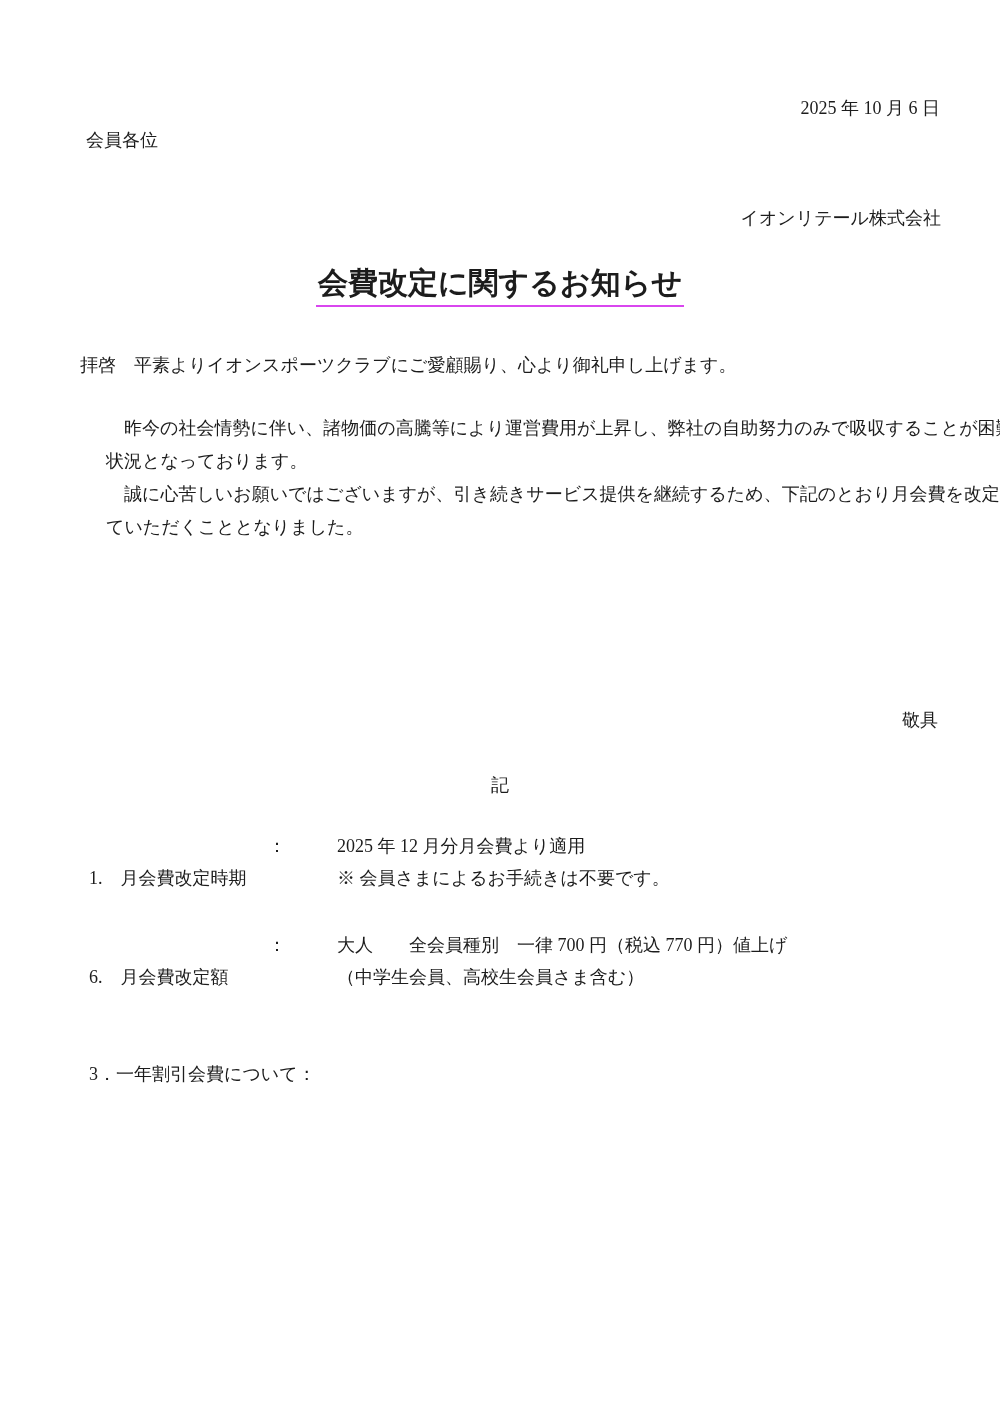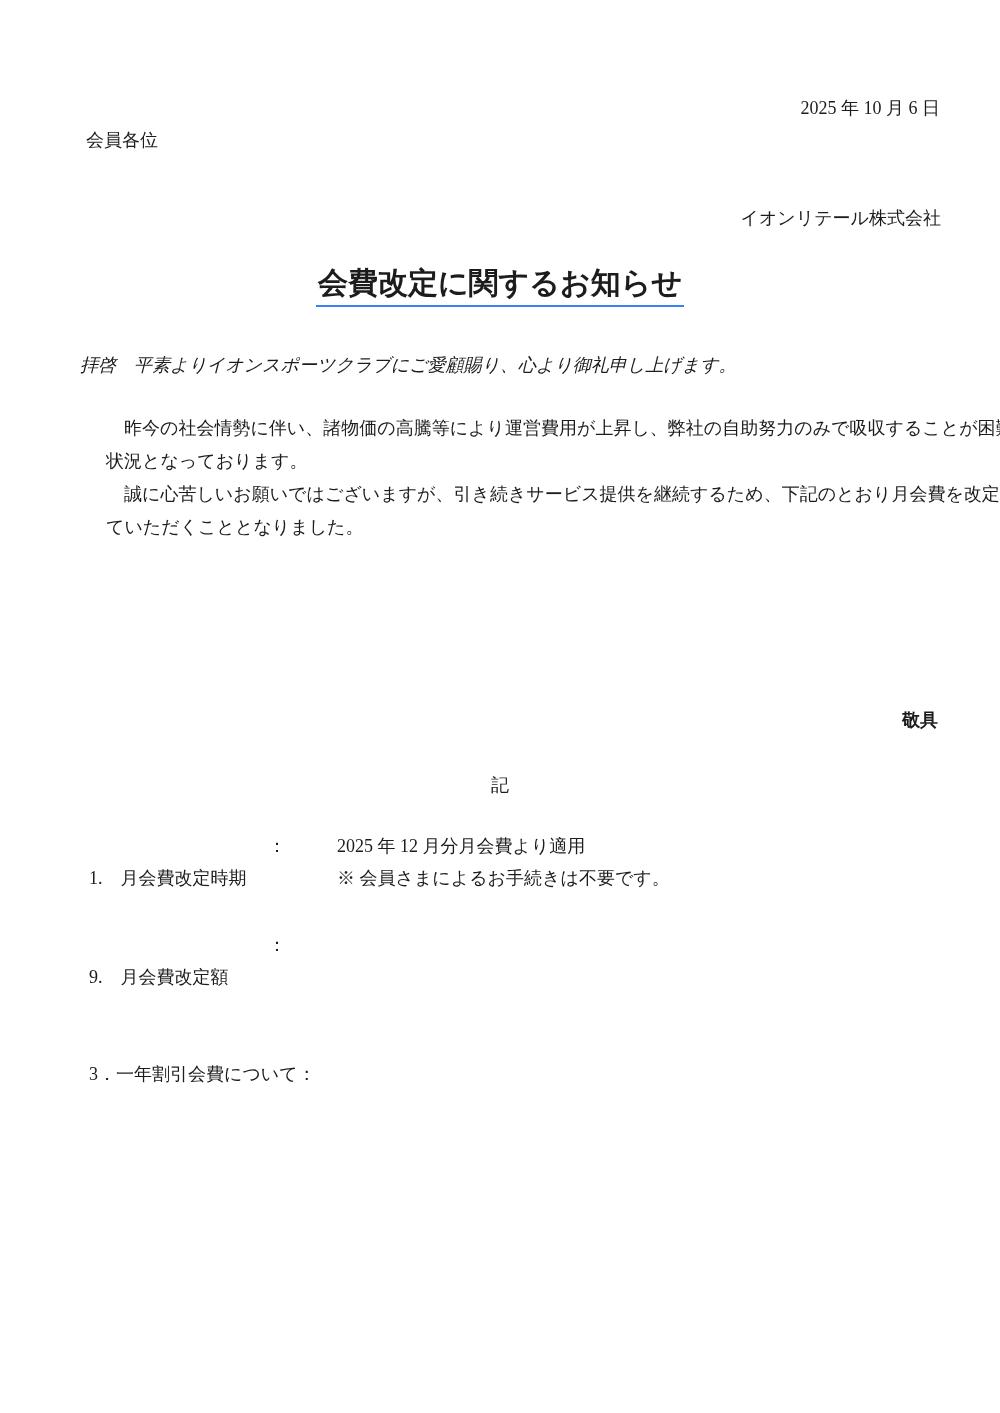--- a/index.html
+++ b/index.html
@@ -23,27 +23,27 @@
   .right { text-align: center; }
   .center { text-align: center; }
 
   .date-line       { top: 92px;  right: 60px; }
   .recipient-line  { top: 124px; left: 62px; margin-left: 24px; }
   .sender-block    { top: 202px; right: 59px; line-height: 32px; }
   .doc-title       { top: 262px; left: 0; width: 1000px; margin: 0;
                      font-size: 30px; font-weight: bold; line-height: 42px; }
   .doc-title .title-text {
     display: inline-block;
-    border-bottom: 2px solid #3b82f6;
+    border-bottom: 2px solid #d946ef;
     padding: 0 2px 1px 2px;
   }
-  .para-greeting   { top: 349px; left: 62px; font-style: italic; }
+  .para-greeting   { top: 349px; left: 62px; }
   .para-body1      { top: 412px; left: 62px; margin-left: 44px; }
   .para-body2      { top: 574px; left: 62px; }
-  .keigu-line      { top: 704px; right: 62px; font-weight: bold; }
+  .keigu-line      { top: 704px; right: 62px; }
   .ki-line         { top: 769px; left: 0; width: 1000px; }
 
   .item-row {
     display: flex;
     left: 62px;
     width: 885px;
     line-height: 32px;
     align-items: flex-start;
   }
   .item-row-1 { top: 830px; }
@@ -98,23 +98,25 @@
     <div class="item-label">
       <span>1.　月会費改定時期</span>
       <span class="item-colon">：</span>
     </div>
     <div class="item-content">2025 年 12 月分月会費より適用
 ※ 会員さまによるお手続きは不要です。</div>
   </div>
 
   <div class="abs item-row item-row-2">
     <div class="item-label">
-      <span>9.　月会費改定額</span>
+      <span>6.　月会費改定額</span>
       <span class="item-colon">：</span>
     </div>
+    <div class="item-content">大人　　全会員種別　一律 700 円（税込 770 円）値上げ
+（中学生会員、高校生会員さま含む）</div>
   </div>
 
   <div class="abs item-row item-row-3">
     <div class="item-label">
       <span>3．一年割引会費について：</span>
       <span class="item-colon"></span>
     </div>
   </div>
 
 

